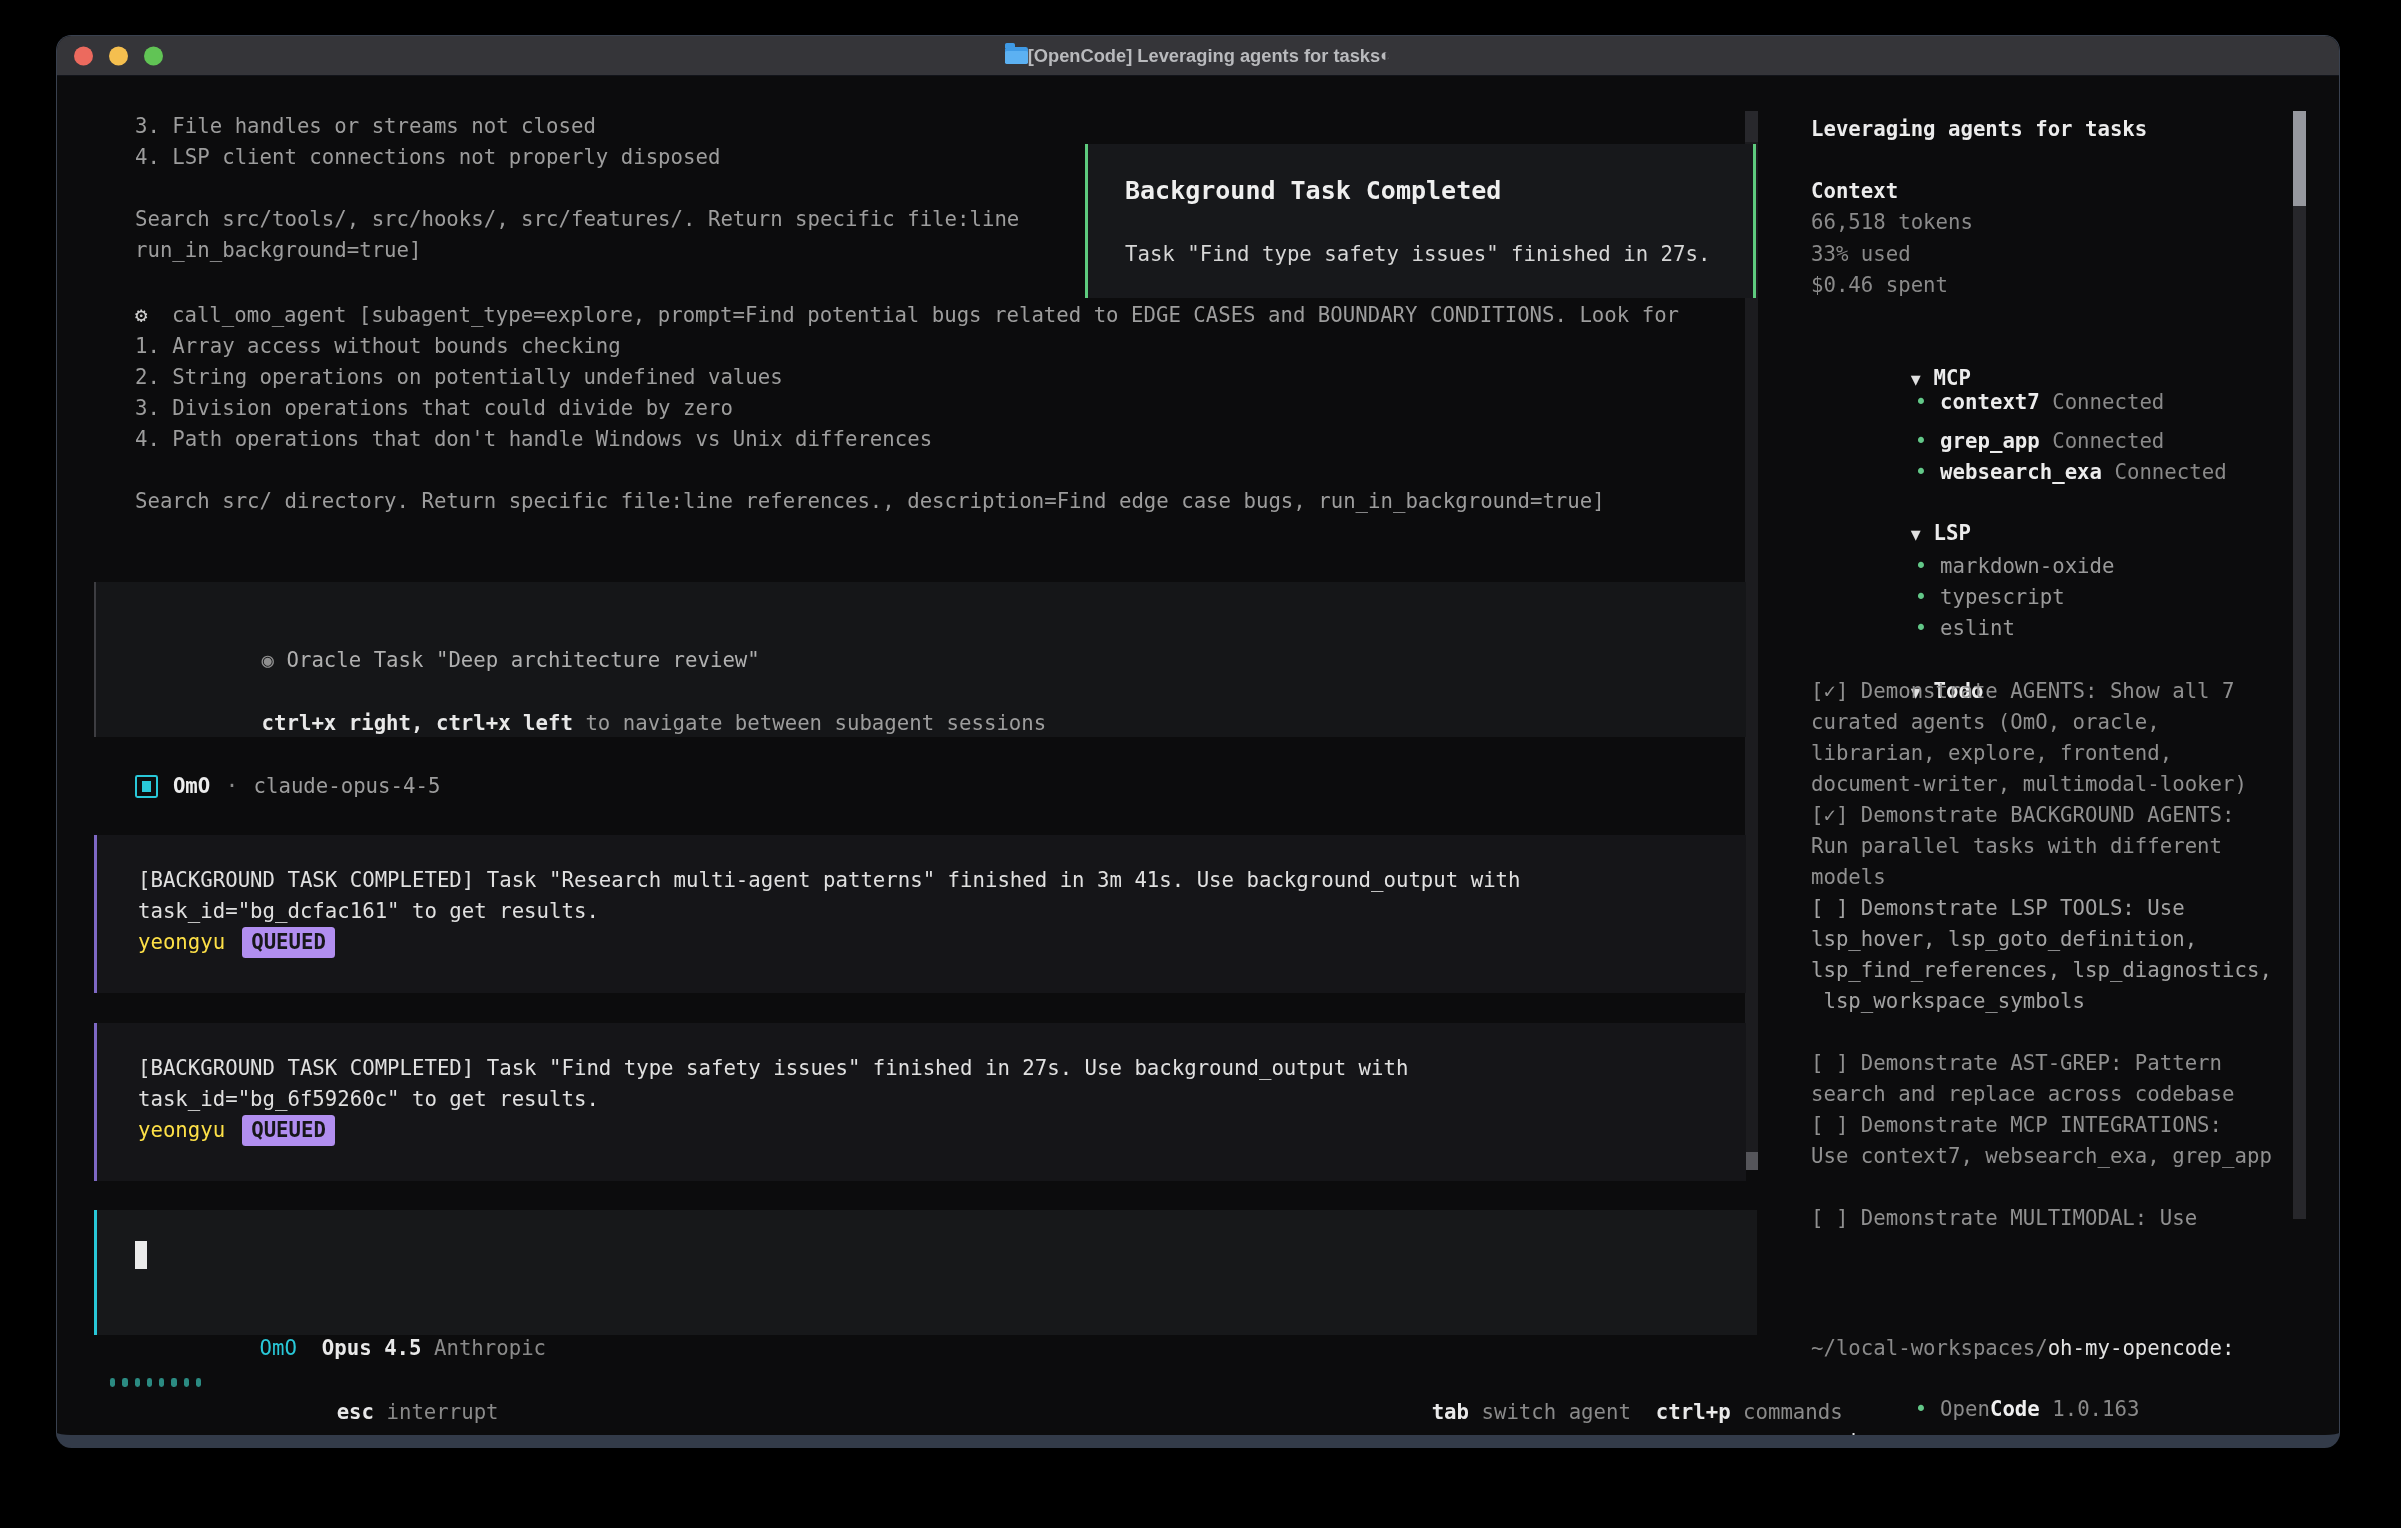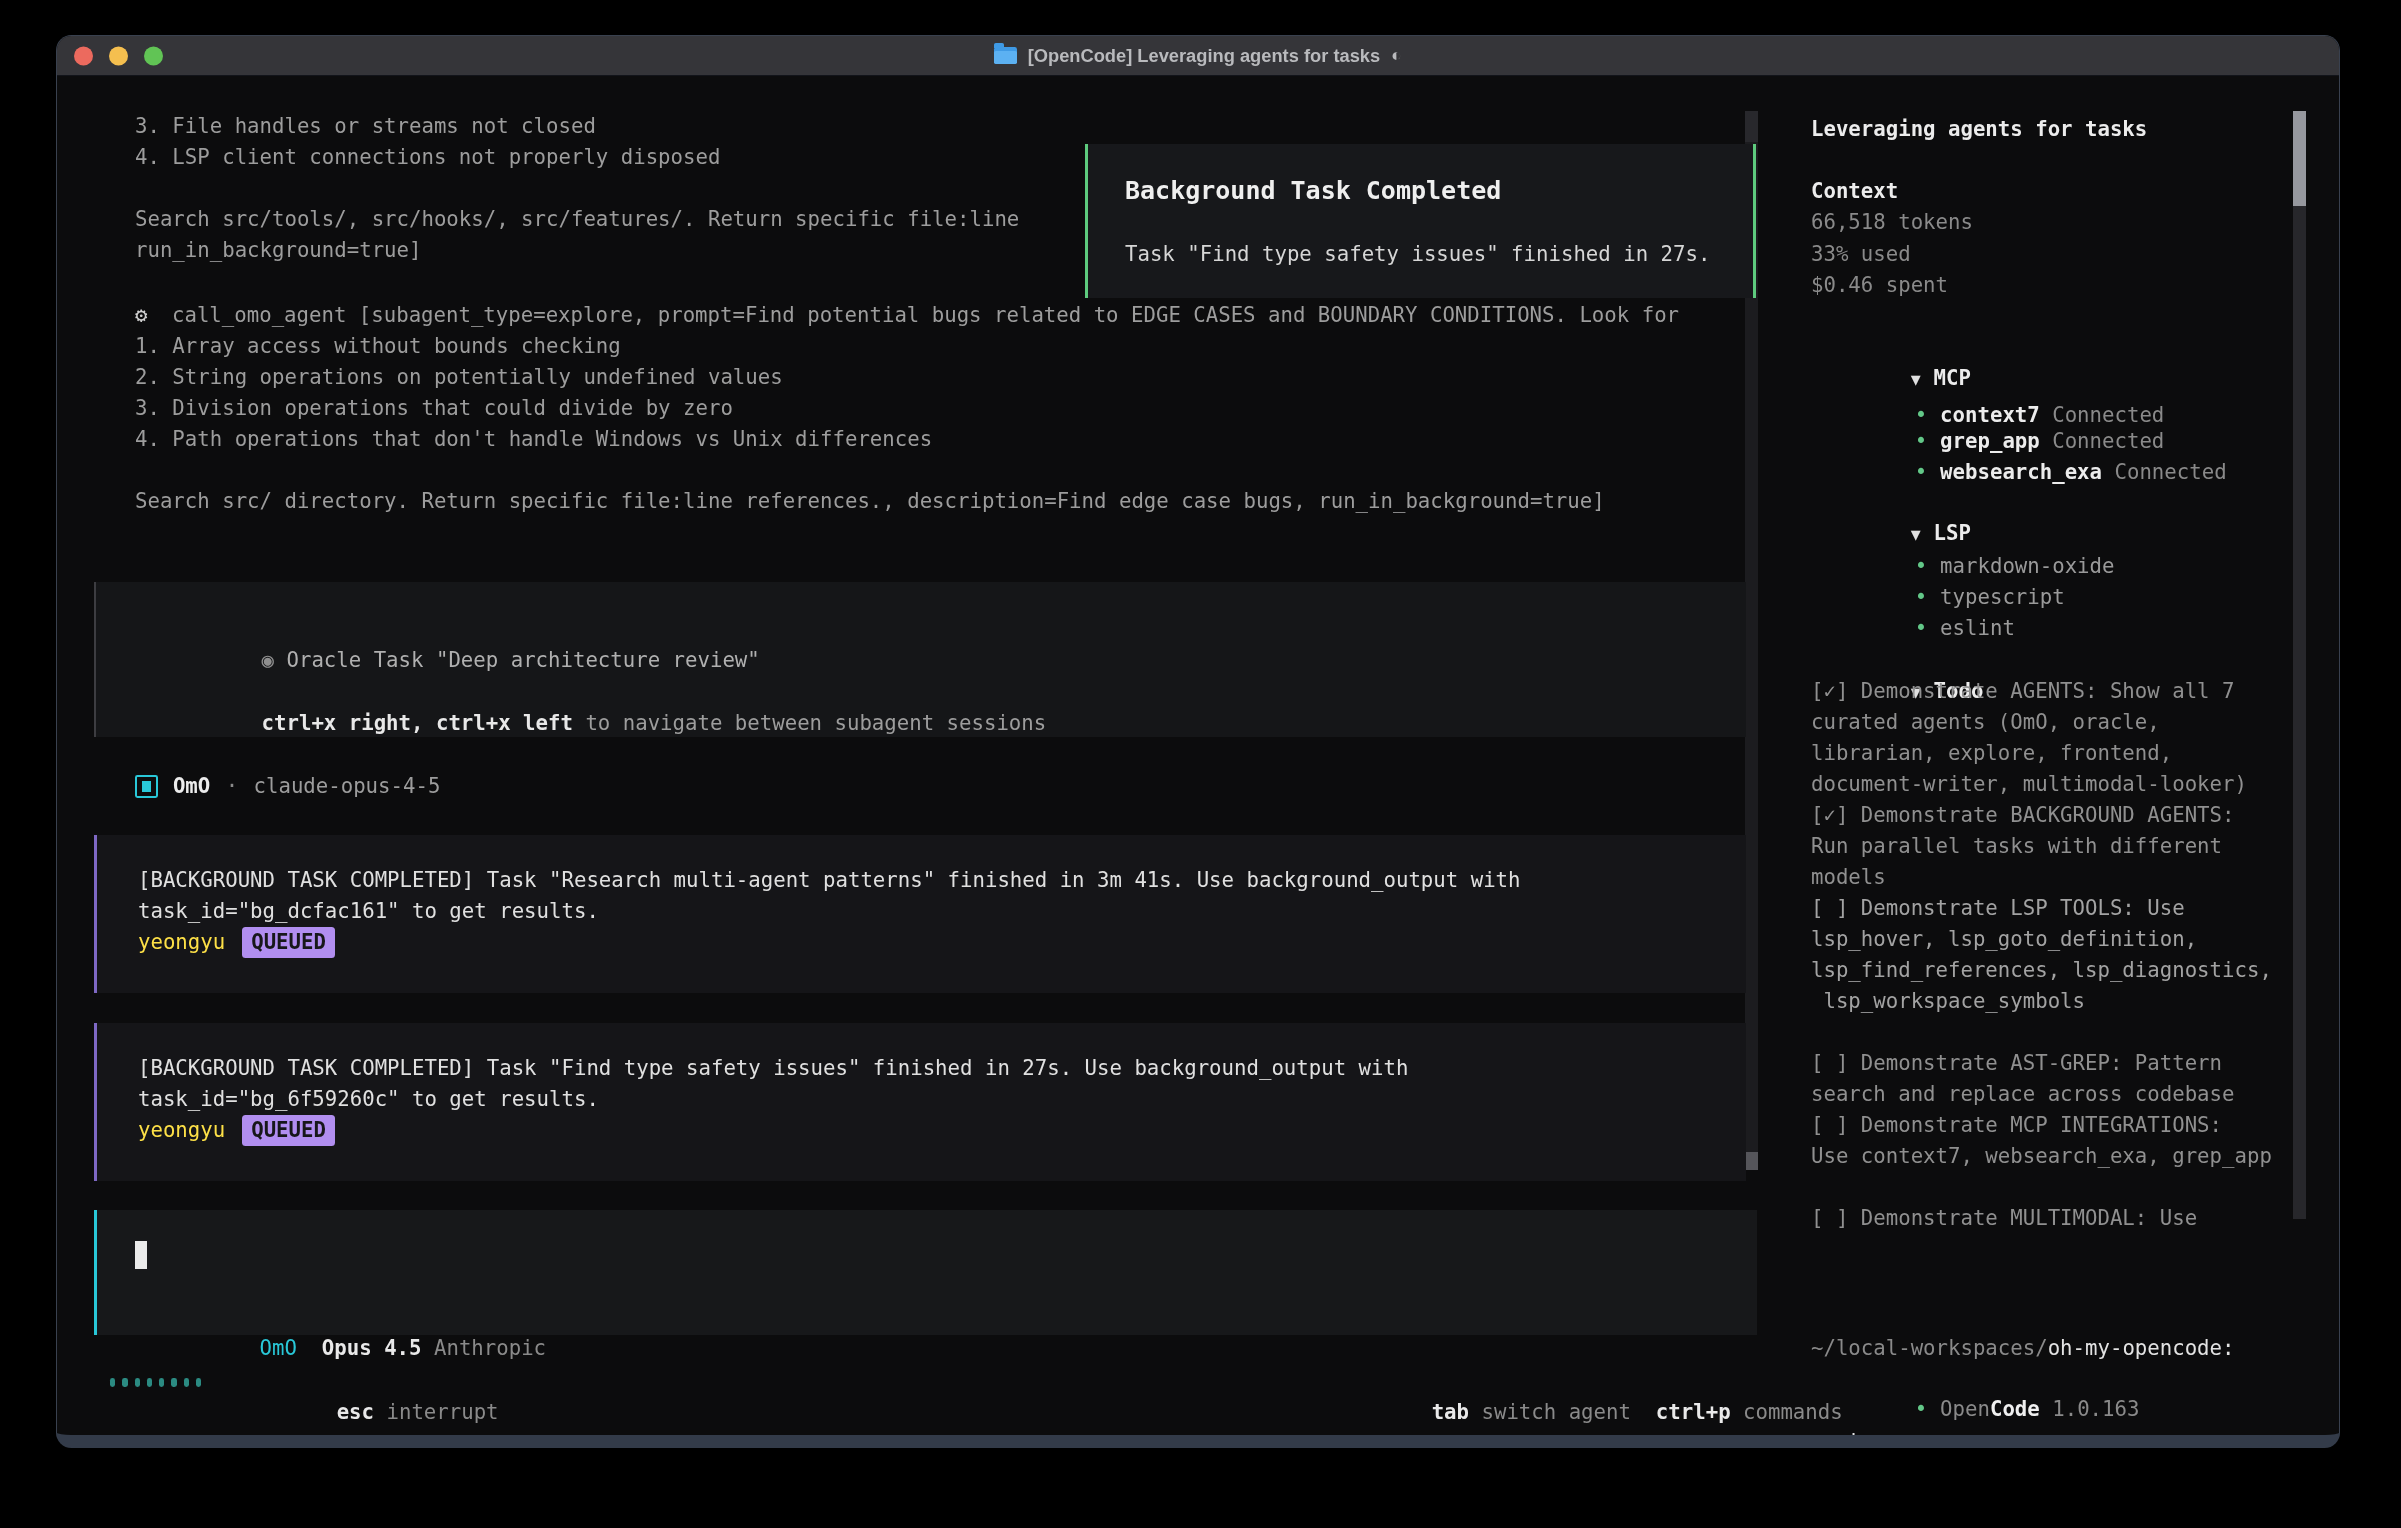--- a/index.html
+++ b/index.html
@@ -11,21 +11,21 @@
             background:#0c0c0d; border:1.8px solid #39414f; border-bottom:13px solid #333b49;
             border-radius:15.4px; overflow:hidden; }
 
   
   .titlebar { position:relative; height:40px; background:#353539; border-bottom:1.2px solid #12141a;
               display:flex; align-items:center; justify-content:center; }
   .traffic { position:absolute; left:16.5px; top:50%; transform:translateY(-50%); display:flex; gap:16px; }
   .light { width:19px; height:19px; border-radius:50%; }
   .light.red { background:#ec6a5e; } .light.yellow { background:#f5bf4f; } .light.green { background:#61c455; }
   .title-text { color:#b9babd; font:bold 18.3px "Liberation Sans", sans-serif;
-                display:flex; align-items:center; gap:11px; }
+                display:flex; align-items:center; gap:0; }
   .folder { position:relative; width:22.5px; height:16.5px; background:#3f9ae5; border-radius:2.4px; }
   .folder::before { content:""; position:absolute; left:0; top:-4.1px; width:10px; height:5.3px;
                     background:#3f9ae5; border-radius:1.8px 1.8px 0 0; }
   .folder::after { content:""; position:absolute; left:0; top:3.5px; width:22.5px; height:13px;
                    background:#5cb1f2; border-radius:1.8px; }
   .title-status { font-size:17.7px; color:#b9babd; }
 
   
   .content { position:absolute; left:0; top:41px; right:0; bottom:0; }
   .chat { position:absolute; left:0; top:0; width:1708px; height:100%; }
@@ -208,21 +208,21 @@
       <div class="srow s-title">Leveraging agents for tasks</div>
 
       <div class="srow s-h" style="left:46px; top:99px;">Context</div>
       <div class="srow gray" style="left:46px; top:130px;">66,518 tokens</div>
       <div class="srow gray" style="left:46px; top:162px;">33% used</div>
       <div class="srow gray" style="left:46px; top:193px;">$0.46 spent</div>
 
       <div class="srow" style="left:46px; top:255px;">
         <span class="tri">▼</span><span class="s-h">MCP</span>
       </div>
-      <div class="srow" style="left:50px; top:292px;">
+      <div class="srow" style="left:50px; top:279px;">
         <span class="bullet">•</span><span class="mcp-name">context7</span><span class="mcp-status"> Connected</span>
       </div>
       <div class="srow" style="left:50px; top:318px;">
         <span class="bullet">•</span><span class="mcp-name">grep_app</span><span class="mcp-status"> Connected</span>
       </div>
       <div class="srow" style="left:50px; top:349px;">
         <span class="bullet">•</span><span class="mcp-name">websearch_exa</span><span class="mcp-status"> Connected</span>
       </div>
 
       <div class="srow" style="left:46px; top:410px;">

